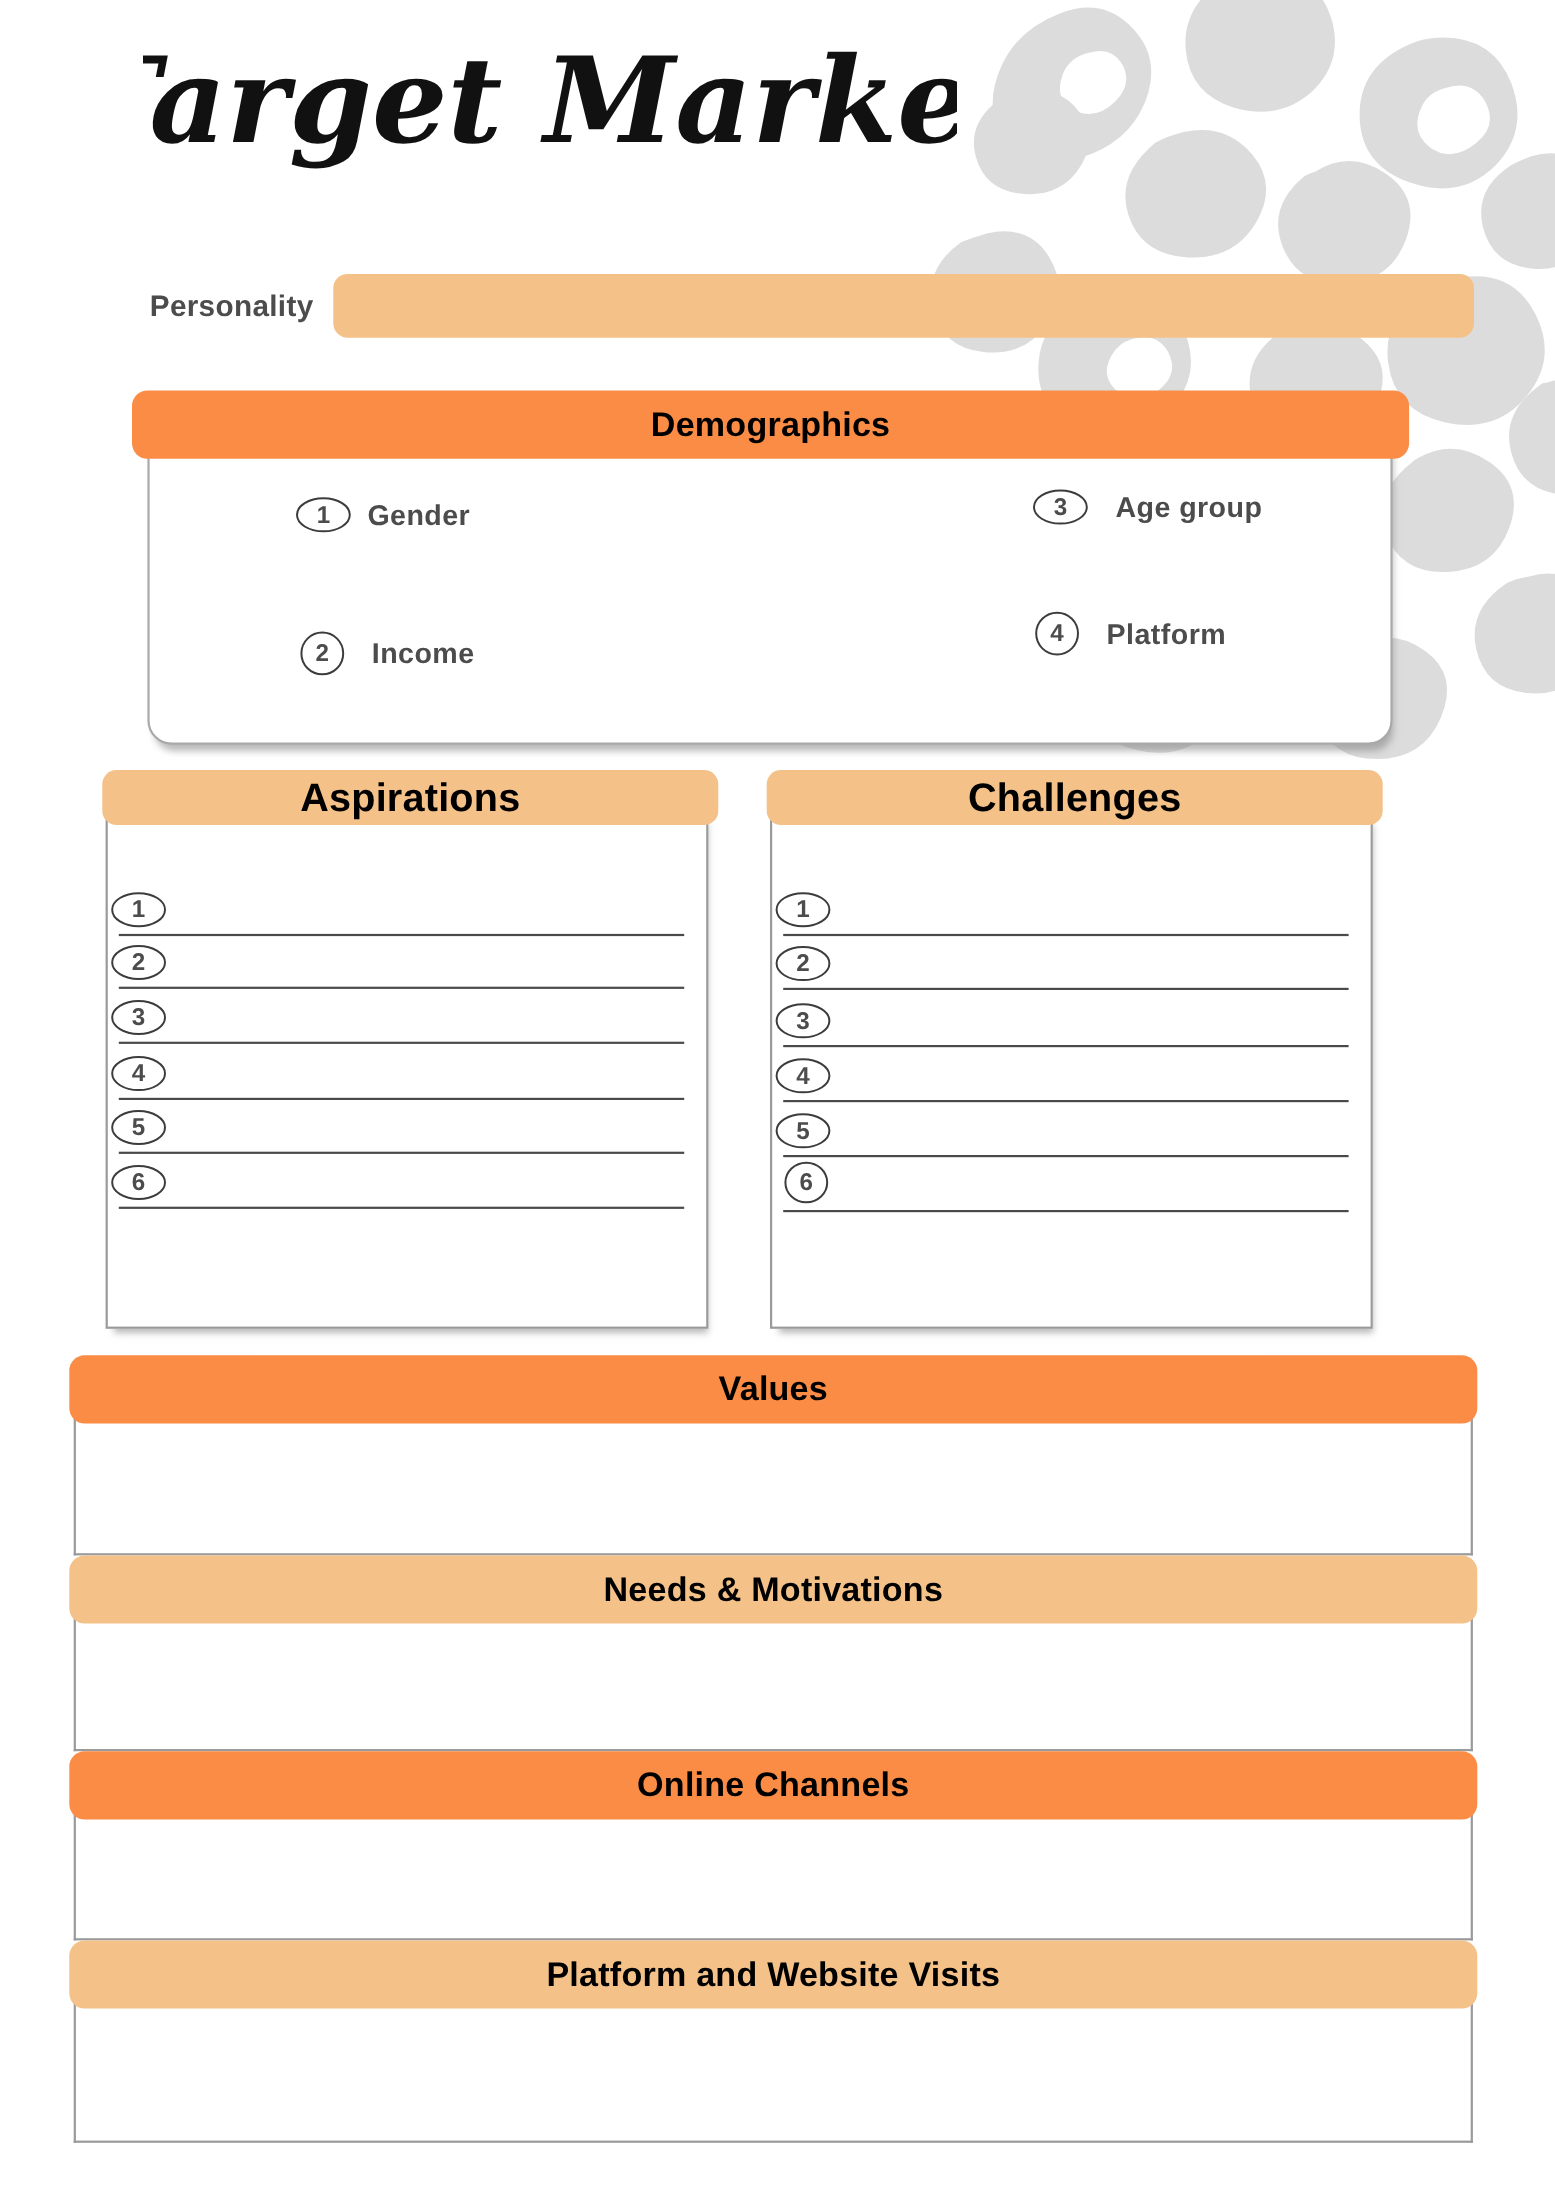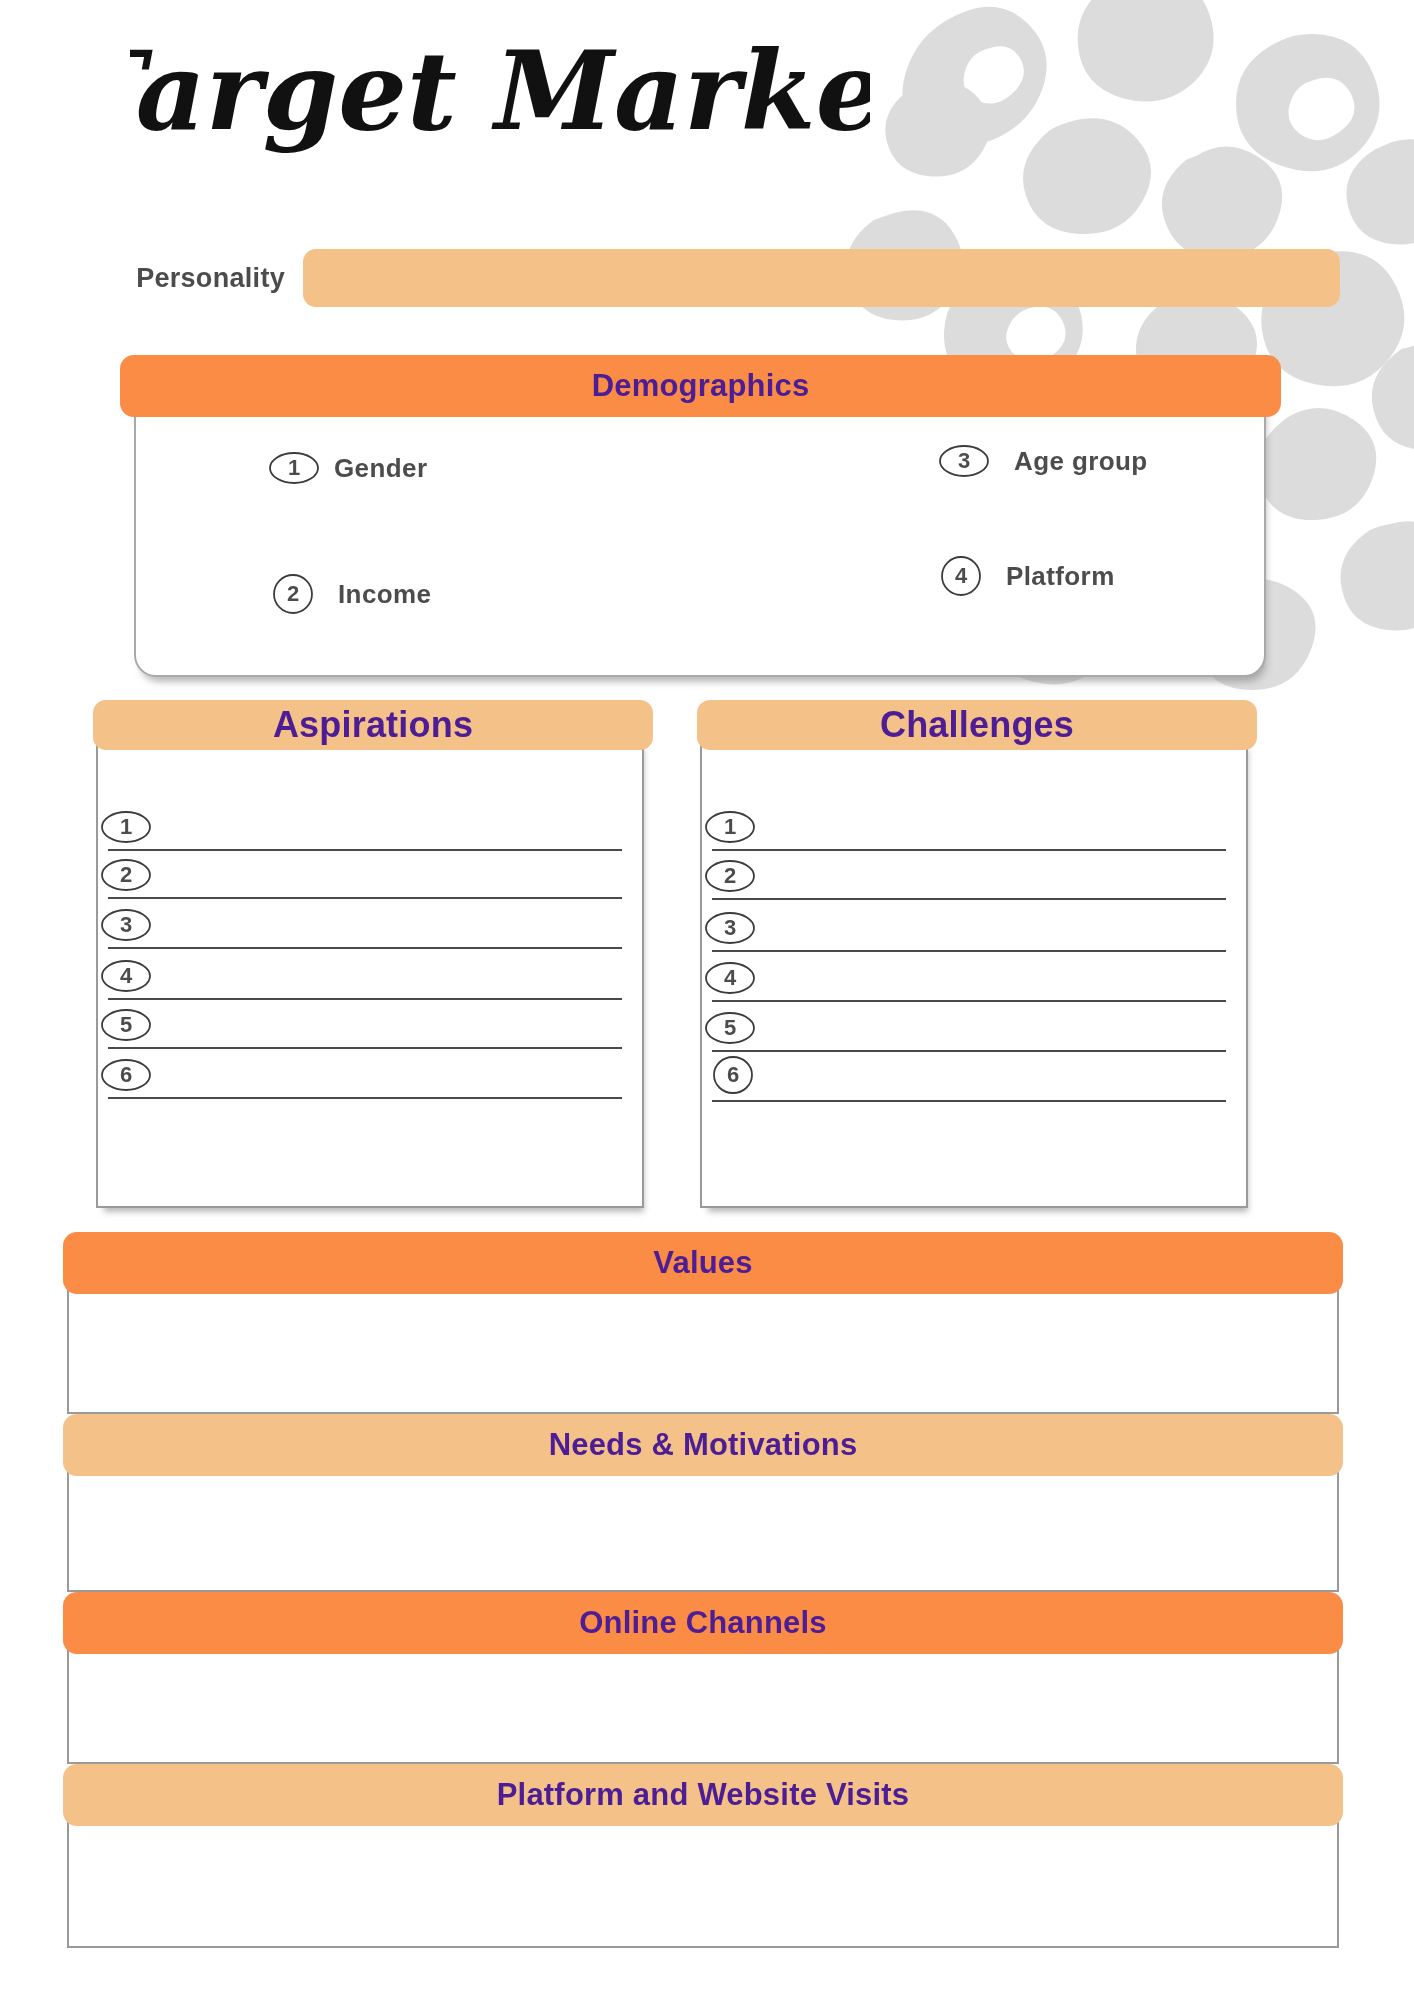--- a/index.html
+++ b/index.html
@@ -51,21 +51,21 @@
     font-size: 108px;
     fill: #111111;
   }
 
   
   .bar {
     border-radius: 14px;
     display: flex;
     align-items: center;
     justify-content: center;
-    color: #4c1d95;
+    color: #000000;
     font-weight: 700;
     letter-spacing: 0.2px;
   }
   .bar-dark { background: #FA8C46; }
   .bar-light { background: #F4C189; }
 
   
   #personality-row {
     position: absolute;
     top: 249px;

